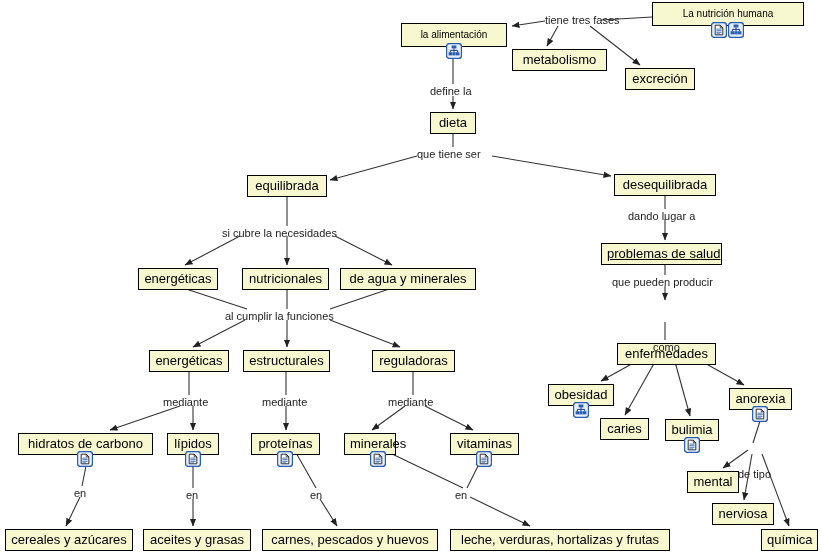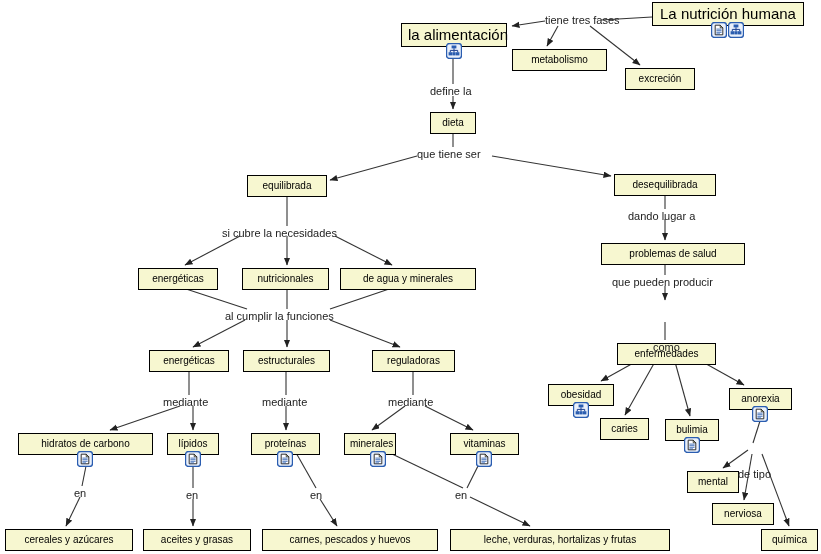--- a/index.html
+++ b/index.html
@@ -24,29 +24,29 @@
     width: 821px;
     height: 554px;
     pointer-events: none;
   }
   .node {
     position: absolute;
     box-sizing: border-box;
     background: #f7f7d0;
     border: 1px solid #000000;
     color: #000000;
-    font-size: 10px;
+    font-size: 13px;
     line-height: 15px;
     white-space: nowrap;
     padding: 2px 5px 3px 5px;
     text-align: center;
     letter-spacing: 0px;
   }
   .node.big {
-    font-size: 15px;
+    font-size: 10px;
     line-height: 17px;
     padding: 2px 6px 3px 6px;
   }
   .linklabel {
     position: absolute;
     font-size: 11px;
     line-height: 12px;
     color: #222222;
     white-space: nowrap;
     background: transparent;
@@ -171,21 +171,21 @@
           <rect x="2.6" y="9.2" width="3.4" height="3.2" fill="#2a5db0"></rect>
           <rect x="6.3" y="9.2" width="3.4" height="3.2" fill="#2a5db0"></rect>
           <rect x="10.0" y="9.2" width="3.4" height="3.2" fill="#2a5db0"></rect>
         </svg>
       </div>
       <div class="node" style="left: 512px; top: 49px; width: 95px;"><span>metabolismo</span></div>
       <div class="node" style="left: 625px; top: 68px; width: 70px;"><span>excreción</span></div>
       <div class="node" style="left: 430px; top: 112px; width: 46px;"><span>dieta</span></div>
       <div class="node" style="left: 247px; top: 175px; width: 80px;"><span>equilibrada</span></div>
       <div class="node" style="left: 614px; top: 174px; width: 102px;"><span>desequilibrada</span></div>
-      <div class="node" style="left: 601px; top: 243px; width: 144px;"><span>problemas de salud</span></div>
+      <div class="node" style="left: 601px; top: 243px; width: 121px; text-decoration: underline;"><span>problemas de salud</span></div>
       <div class="node" style="left: 617px; top: 303px; width: 99px; margin-top: 40px;"><span>enfermedades</span></div>
       <div class="node" style="left: 138px; top: 268px; width: 80px;"><span>energéticas</span></div>
       <div class="node" style="left: 242px; top: 268px; width: 87px;"><span>nutricionales</span></div>
       <div class="node" style="left: 340px; top: 268px; width: 136px;"><span>de agua y minerales</span></div>
       <div class="node" style="left: 149px; top: 350px; width: 80px;"><span>energéticas</span></div>
       <div class="node" style="left: 243px; top: 350px; width: 87px;"><span>estructurales</span></div>
       <div class="node" style="left: 372px; top: 350px; width: 83px;"><span>reguladoras</span></div>
       <div class="node" style="left: 18px; top: 433px; width: 135px;"><span>hidratos de carbono</span></div>
       <div class="icons" style="left: 77px; top: 451px;">
         <svg class="ico" viewBox="0 0 16 16">

